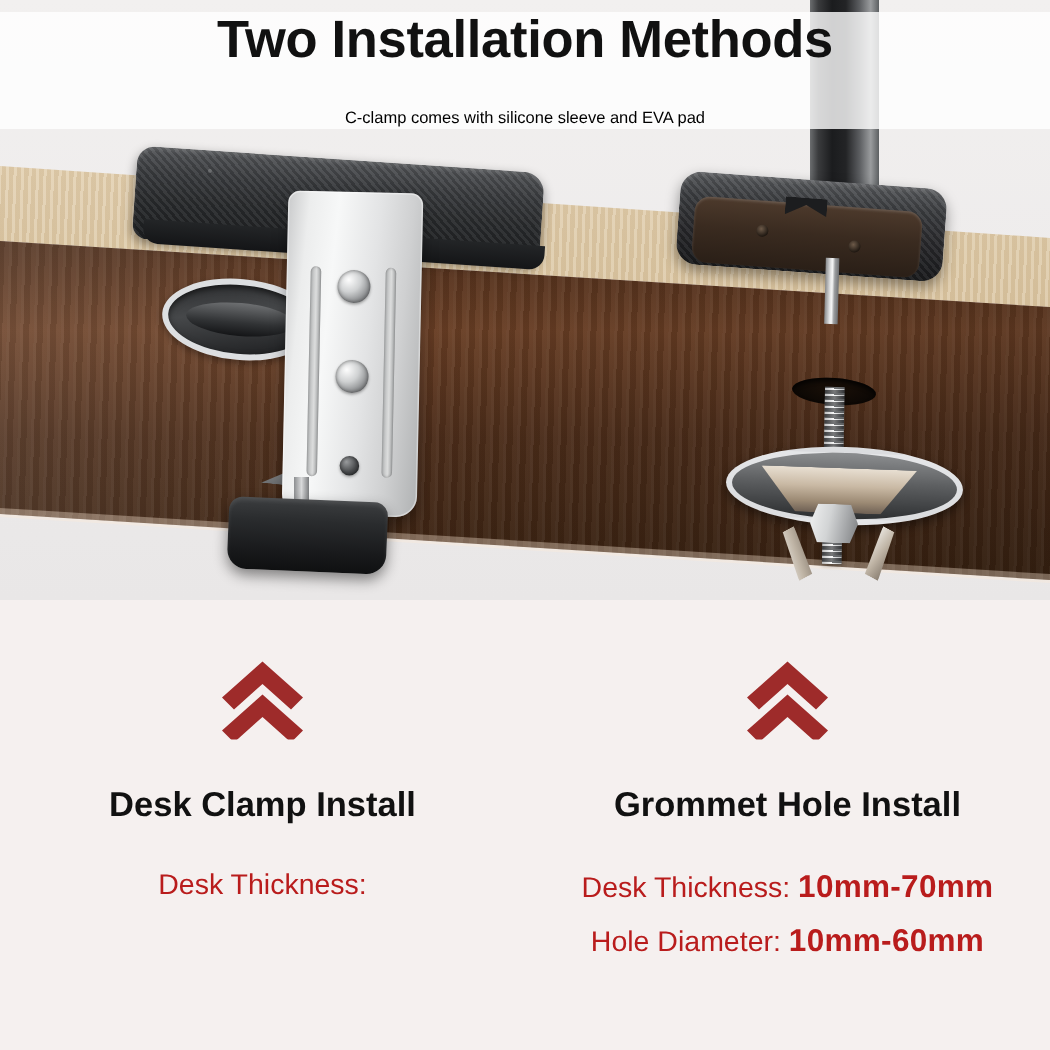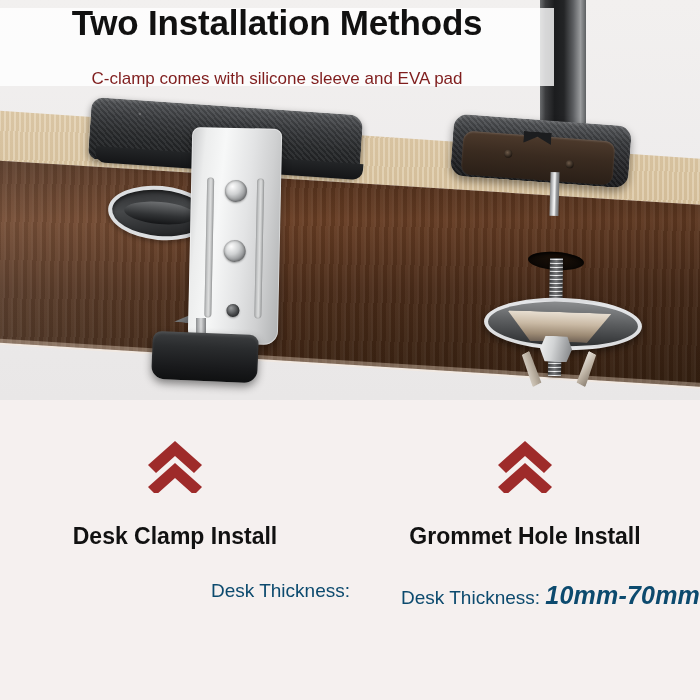--- a/index.html
+++ b/index.html
@@ -172,49 +172,49 @@
     box-shadow:0 2px 4px rgba(0,0,0,.4);
   }
   .wing{position:absolute;width:14px;height:34px;
     background:linear-gradient(100deg,#e7e3dc 0%,#bfb4a5 50%,#8b8073 100%);
     box-shadow:0 2px 4px rgba(0,0,0,.35);}
   .wing.w1{left:524px;top:352px;transform:rotate(-28deg);clip-path:polygon(40% 0,100% 0,70% 100%,0 100%);}
   .wing.w2{left:580px;top:352px;transform:rotate(28deg);clip-path:polygon(0 0,60% 0,100% 100%,30% 100%);}
 
   
   .header{
-    position:absolute;left:0;top:8px;width:554px;height:78px;
+    position:absolute;left:0;top:8px;width:700px;height:78px;
     background:rgba(255,255,255,.80);
     display:flex;flex-direction:column;align-items:center;justify-content:center;gap:24px;
   }
   .header-title{
     font-size:35px;font-weight:bold;color:#111;letter-spacing:-.2px;line-height:1.05;
     margin:0 0 4px 0;
   }
-  .header-sub{font-size:17px;color:#7f1d1d;line-height:1.1;margin:0;}
+  .header-sub{font-size:11px;color:#000000;line-height:1.1;margin:0;}
 
   
   .bottom{position:absolute;left:0;top:400px;width:700px;height:300px;background:#F5F0EF;}
   .col{position:absolute;top:15px;width:350px;text-align:center;}
   .col.left{left:0;}
   .col.right{left:350px;}
 
   .chev{position:relative;height:56px;margin-top:22px;}
   .chev svg{display:block;margin:0 auto;}
 
   .col-title{font-size:23px;font-weight:bold;color:#111;margin-top:30px;line-height:1.2;}
   .spec{margin-top:26px;line-height:1.45;}
-  .spec-line{font-size:19px;color:#0c4a6e;text-align:right;}
+  .spec-line{font-size:19px;color:#b91c1c;}
   .spec-line .lbl{font-weight:normal;}
   .spec-line .val{font-weight:bold;letter-spacing:.2px;}
   .col.left .spec-line{display:block;}
   .col.left .spec-line.v{font-size:23px;font-weight:bold;margin-top:6px;}
   .col.right .spec{margin-top:26px;}
   .col.right .spec-line{display:block;margin-bottom:6px;font-size:19px;}
-  .col.right .spec-line .val{font-size:25px;font-style:italic;}
+  .col.right .spec-line .val{font-size:21px;}
 </style>
 </head>
 <body>
 
 <div id="stage">
 
   <div class="photo">
 
     <div class="pole p1"></div>
     <div class="pole p2"></div>
@@ -283,17 +283,21 @@
           <path d="M8 28 L35 4 L62 28 L54 36 L35 19 L16 36 Z" fill="#9E2B2A"></path>
           <path d="M8 50 L35 26 L62 50 L54 58 L35 41 L16 58 Z" fill="#9E2B2A"></path>
         </svg>
       </div>
       <div class="col-title">Grommet Hole Install</div>
       <div class="spec">
         <div class="spec-line">
           <span class="lbl">Desk Thickness:</span>
           <span class="val">10mm-70mm</span>
         </div>
+        <div class="spec-line">
+          <span class="lbl">Hole Diameter:</span>
+          <span class="val">10mm-60mm</span>
+        </div>
       </div>
     </div>
 
   </div>
 </div>
 
 </body></html>

